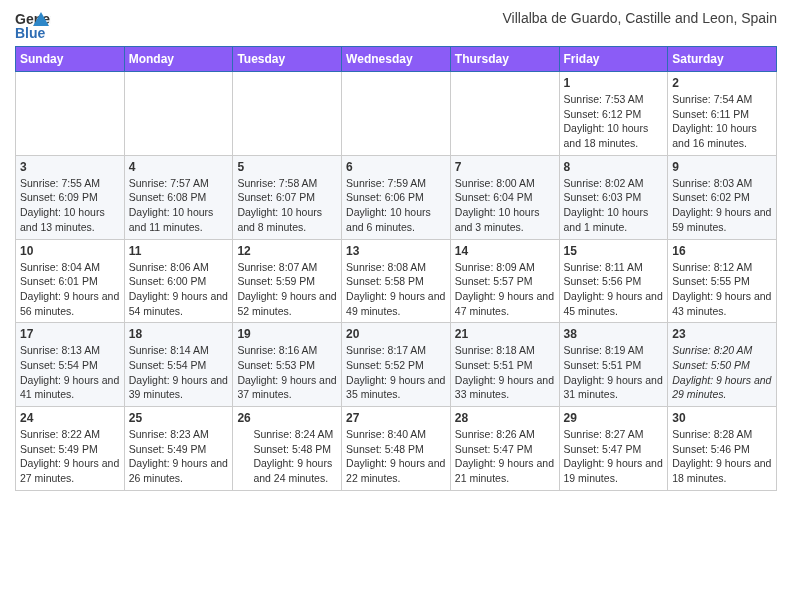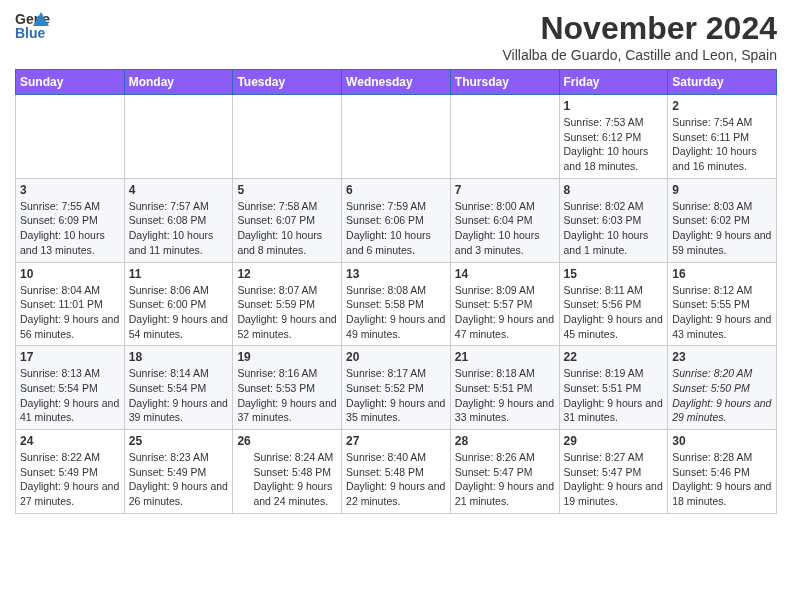--- a/index.html
+++ b/index.html
@@ -90,21 +90,20 @@
   <div class="logo">
     <div class="logo-row">
       <svg width="36" height="30" viewBox="0 0 36 30">
         <text x="0" y="14" font-size="14" font-weight="bold" fill="#333" font-family="Arial">General</text>
         <text x="0" y="28" font-size="14" font-weight="bold" fill="#2e6db4" font-family="Arial">Blue</text>
         <polygon points="26,2 34,16 18,16" fill="#2e87c8"></polygon>
       </svg>
     </div>
   </div>
   <div class="title-section">
-    <div class="main-title">November 2024</div>
     <div class="subtitle">Villalba de Guardo, Castille and Leon, Spain</div>
   </div>
 </div>
 
 <table class="calendar">
   <thead>
     <tr>
     <th>Sunday</th>
         <th>Monday</th>
         <th>Tuesday</th>
@@ -175,21 +174,21 @@
           <span class="day-number">9</span>
           <div class="day-info" style="white-space: pre-line;">Sunrise: 8:03 AM
 Sunset: 6:02 PM
 Daylight: 9 hours and 59 minutes.</div>
         </td>
       </tr>
       <tr class="week-row-odd">
         <td>
           <span class="day-number">10</span>
           <div class="day-info" style="white-space: pre-line;">Sunrise: 8:04 AM
-Sunset: 11:01 PM
+Sunset: 6:01 PM
 Daylight: 9 hours and 56 minutes.</div>
         </td>
         <td>
           <span class="day-number">11</span>
           <div class="day-info" style="white-space: pre-line;">Sunrise: 8:06 AM
 Sunset: 6:00 PM
 Daylight: 9 hours and 54 minutes.</div>
         </td>
         <td>
           <span class="day-number">12</span>
@@ -247,21 +246,21 @@
 Sunset: 5:52 PM
 Daylight: 9 hours and 35 minutes.</div>
         </td>
         <td>
           <span class="day-number">21</span>
           <div class="day-info" style="white-space: pre-line;">Sunrise: 8:18 AM
 Sunset: 5:51 PM
 Daylight: 9 hours and 33 minutes.</div>
         </td>
         <td>
-          <span class="day-number">22</span>
+          <span class="day-number">38</span>
           <div class="day-info" style="white-space: pre-line;">Sunrise: 8:19 AM
 Sunset: 5:51 PM
 Daylight: 9 hours and 31 minutes.</div>
         </td>
         <td>
           <span class="day-number">23</span>
           <div class="day-info" style="white-space: pre-line; font-style: italic;">Sunrise: 8:20 AM
 Sunset: 5:50 PM
 Daylight: 9 hours and 29 minutes.</div>
         </td>

